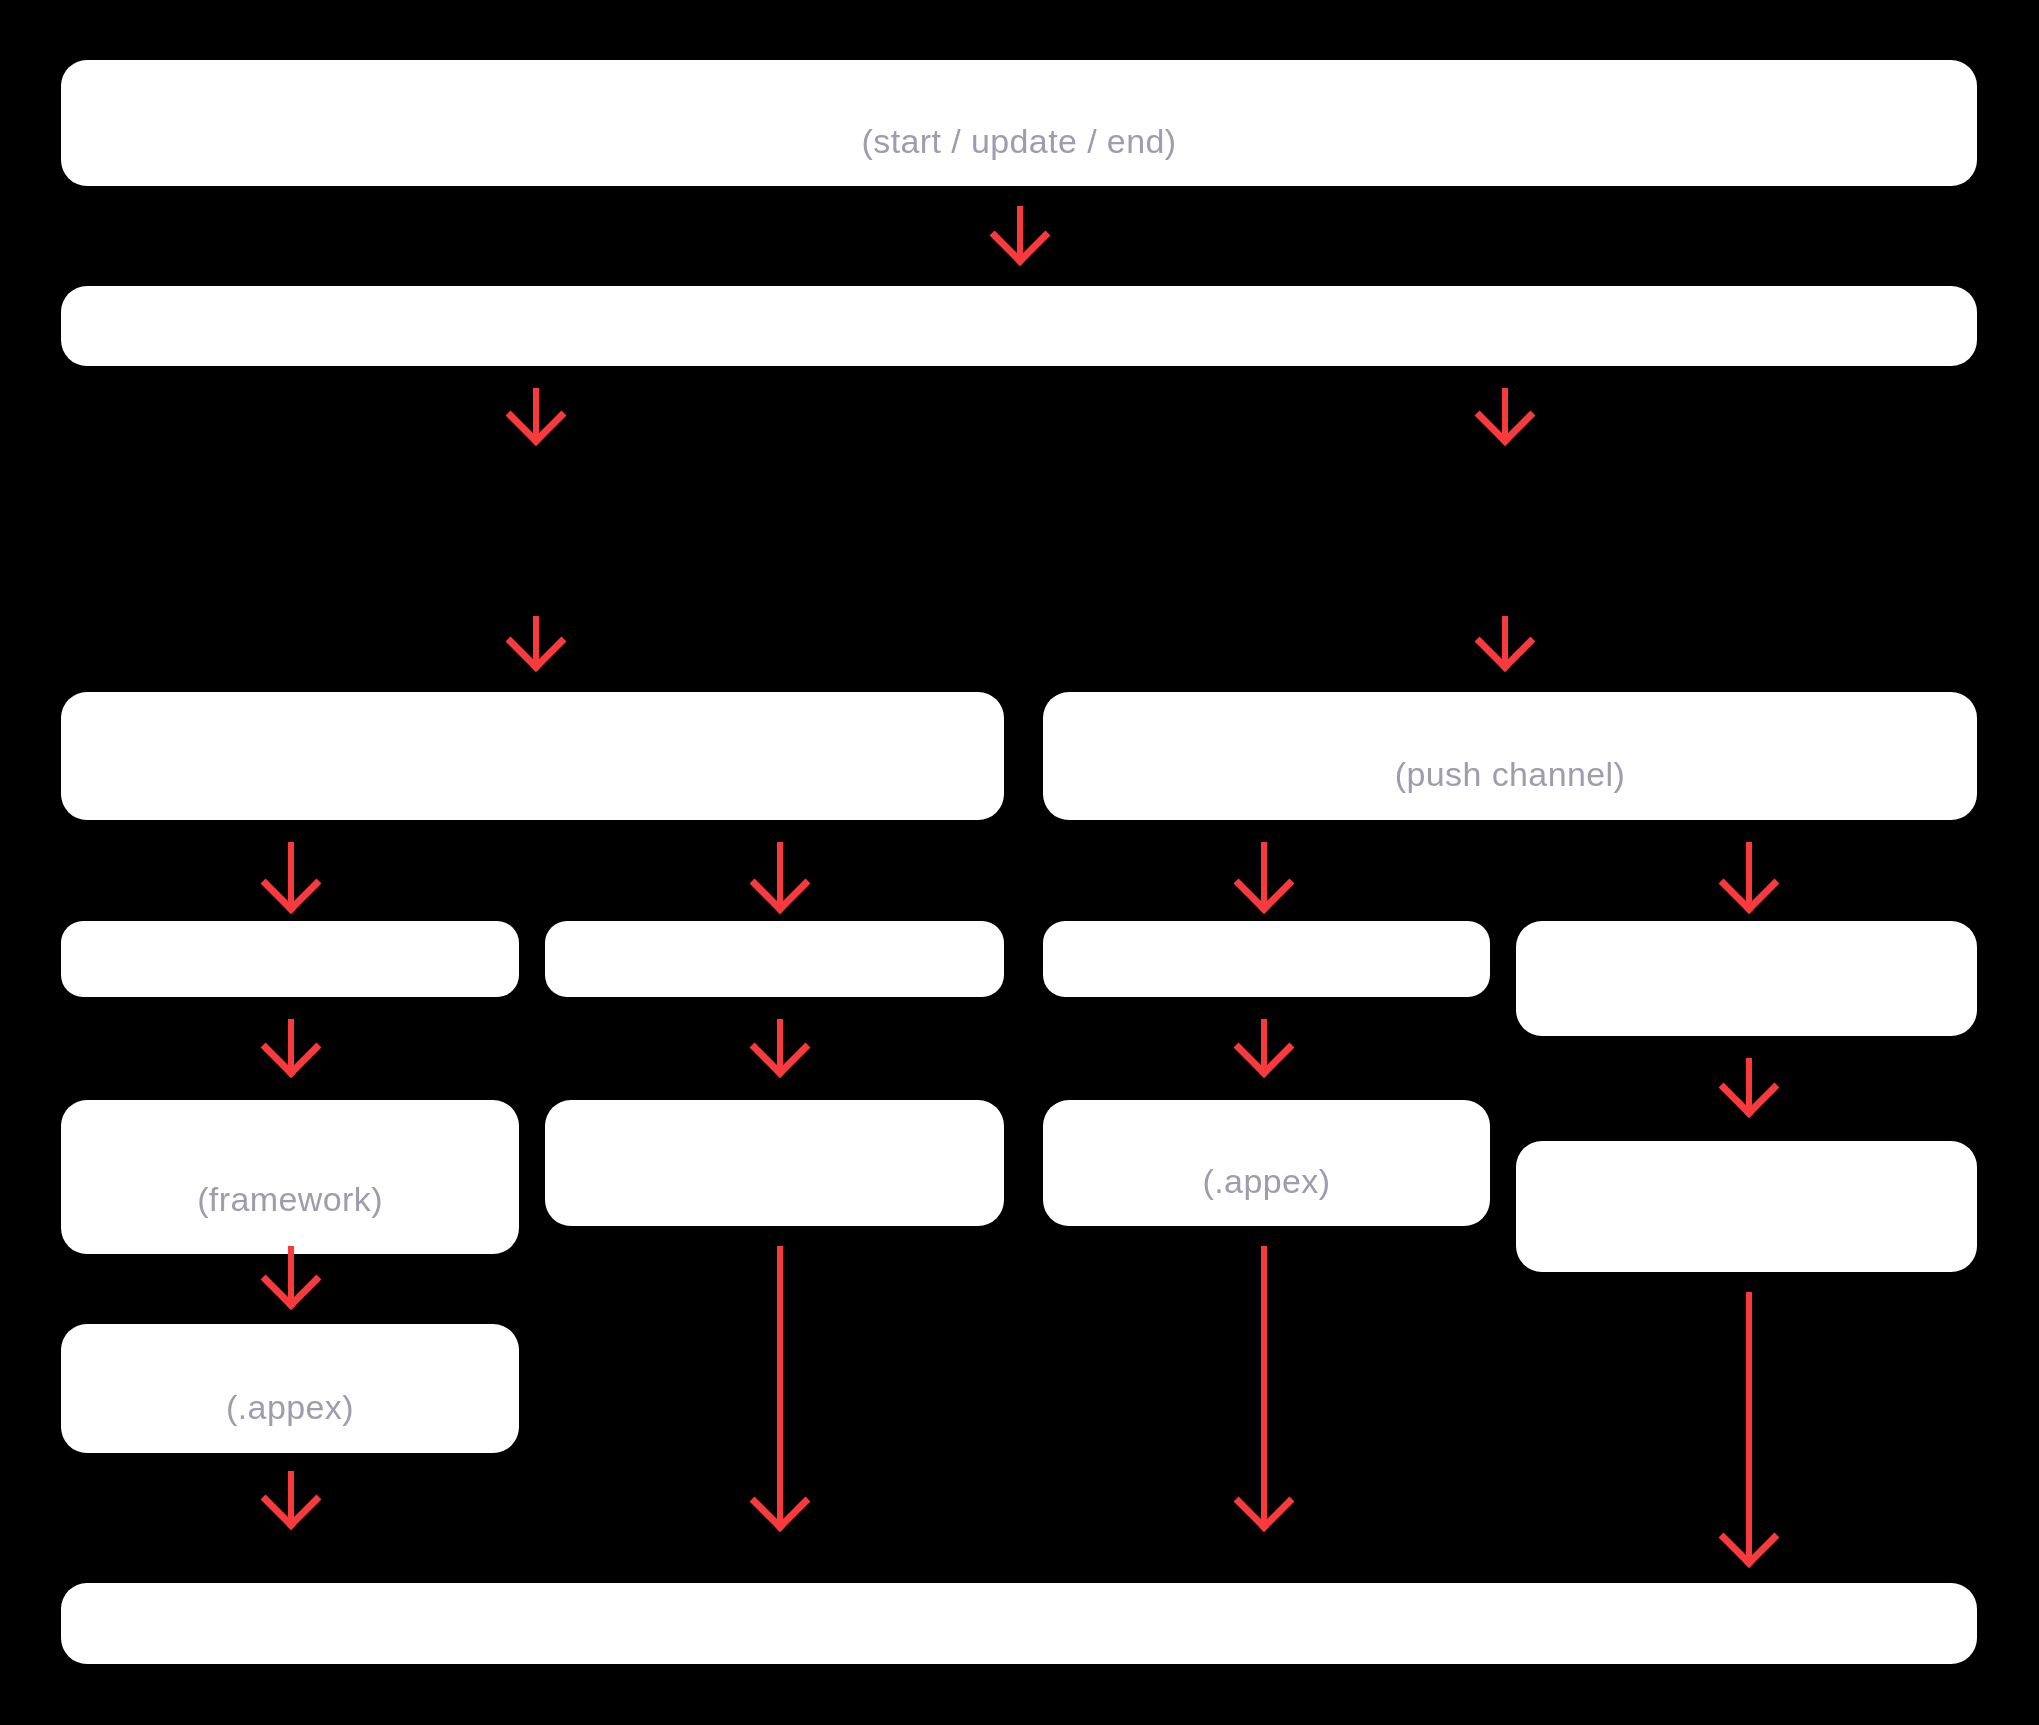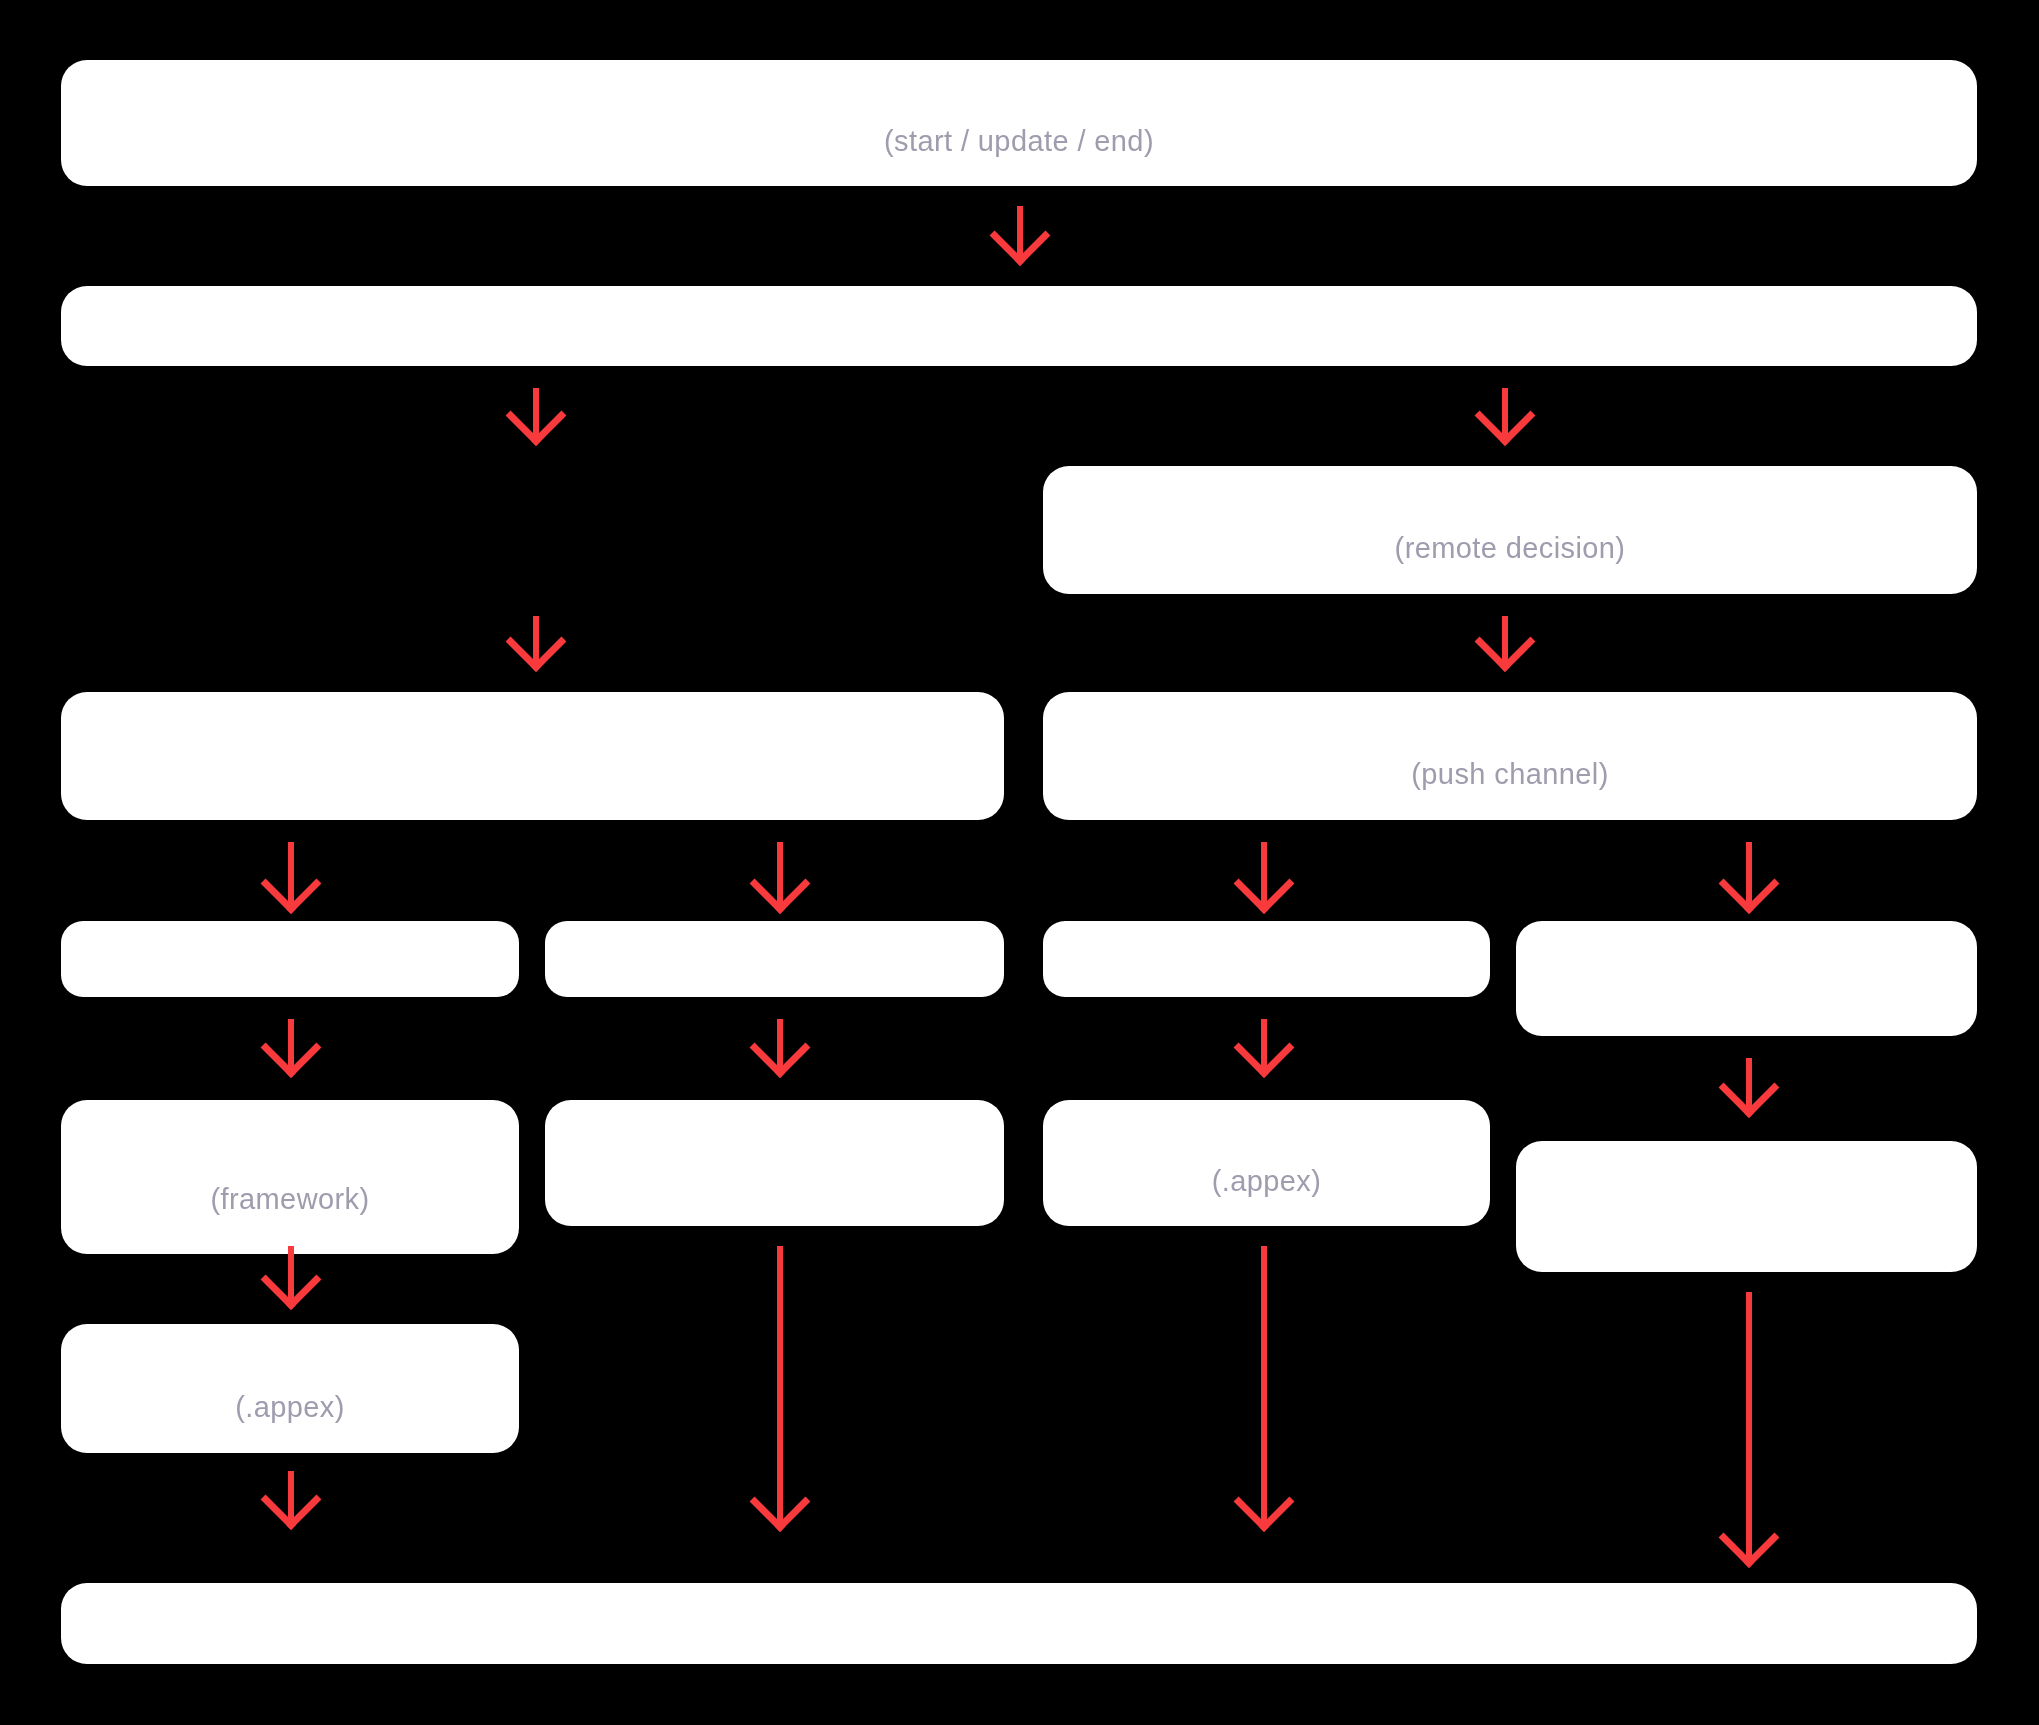--- a/index.html
+++ b/index.html
@@ -23,21 +23,21 @@
     background:var(--box);
     border-radius:26px;
   }
   .node .subtitle{
     position:absolute;
     left:0;
     right:0;
     top:64%;
     transform:translateY(-50%);
     text-align:center;
-    font-size:29px;
+    font-size:34px;
     letter-spacing:0.4px;
     color:var(--subtitle);
     white-space:nowrap;
   }
   .arrow{
     position:absolute;
     width:64px;
   }
   .arrow::before{
     content:"";
@@ -70,23 +70,20 @@
     <span class="subtitle">(start / update / end)</span>
   </div>
 
   <div class="arrow" style="left:988px;top:206px;height:60px;"></div>
 
   <div class="node" style="left:61px;top:286px;width:1916px;height:80px;"></div>
 
   <div class="arrow" style="left:504px;top:388px;height:58px;"></div>
   <div class="arrow" style="left:1473px;top:388px;height:58px;"></div>
 
-  <div class="node" style="left:1043px;top:466px;width:934px;height:128px;">
-    <span class="subtitle">(remote decision)</span>
-  </div>
 
   <div class="arrow" style="left:504px;top:616px;height:56px;"></div>
   <div class="arrow" style="left:1473px;top:616px;height:56px;"></div>
 
   <div class="node" style="left:61px;top:692px;width:943px;height:128px;"></div>
   <div class="node" style="left:1043px;top:692px;width:934px;height:128px;">
     <span class="subtitle">(push channel)</span>
   </div>
 
   <div class="arrow" style="left:259px;top:842px;height:72px;"></div>

